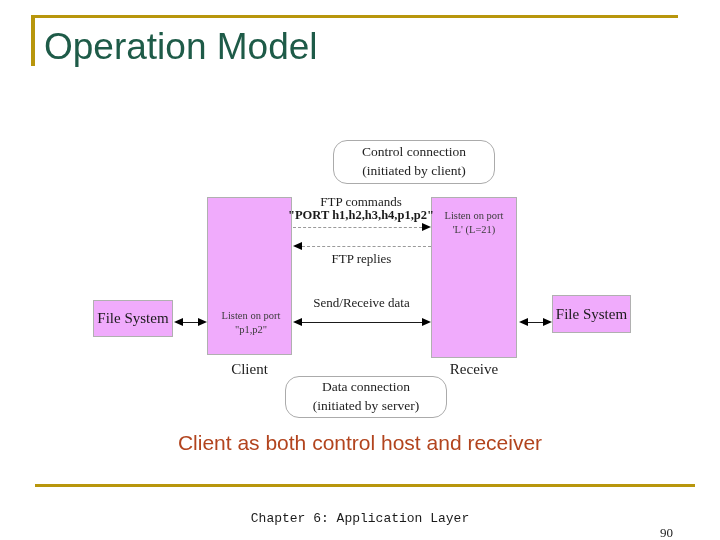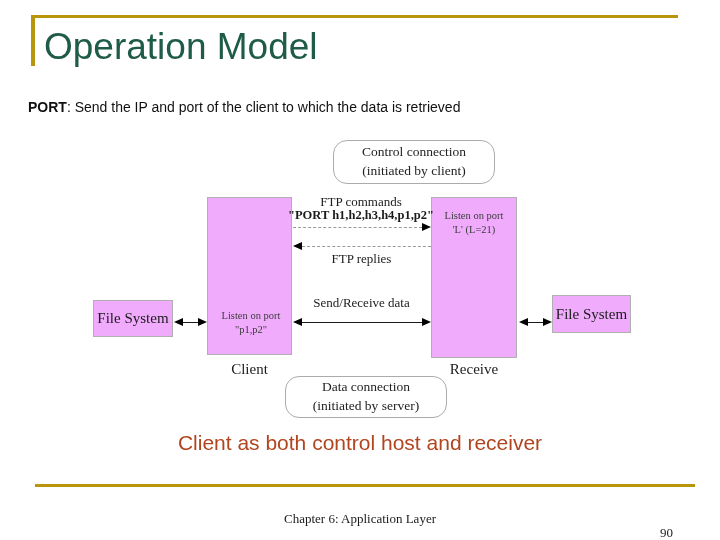--- a/index.html
+++ b/index.html
@@ -10,21 +10,21 @@
   .title-bar{position:absolute;left:31px;top:15px;width:4px;height:51px;background:#B8960C;}
   .footer-line{position:absolute;left:35px;top:484px;width:683px;height:3px;background:#B8960C;}
   
   .title{position:absolute;left:44px;top:26px;margin:0;font-size:37px;font-weight:400;
          color:#1E5B48;letter-spacing:0px;}
   .subtitle{position:absolute;left:28px;top:99px;margin:0;font-size:14px;color:#111;}
   .subtitle .b{font-weight:bold;}
   .caption{position:absolute;left:0;top:431px;width:720px;text-align:center;
            font-size:21px;color:#B2441E;}
   .footer-text{position:absolute;left:0;top:511px;width:720px;text-align:center;
-               font-family:Liberation Serif, serif;font-size:13px;color:#1b1b1b;}
+               font-family:Liberation Mono, monospace;font-size:13px;color:#1b1b1b;}
   .page-number{position:absolute;right:22px;top:511px;font-family:"Liberation Serif",serif;
                font-size:13px;color:#1b1b1b;margin-top:14px;}
   
   .diagram{position:absolute;inset:0;font-family:"Liberation Serif",serif;color:#1b1b1b;}
   .box{position:absolute;background:#f0abfc;border:1px solid #b0b0b0;box-sizing:border-box;}
   .rbox{position:absolute;background:#fff;border:1px solid #ababab;border-radius:14px;
         box-sizing:border-box;display:flex;flex-direction:column;justify-content:center;
         text-align:center;font-size:13.5px;line-height:1.4;color:#222;}
   .client-box{left:207px;top:197px;width:85px;height:158px;}
   .server-box{left:431px;top:197px;width:86px;height:161px;}
@@ -53,21 +53,20 @@
   .ah-l{border-right:9px solid #000;}
 </style>
 </head>
 <body>
 
 <div class="slide">
   <div class="top-line"></div>
   <div class="title-bar"></div>
   <h1 class="title">Operation Model</h1>
 
-  <p class="subtitle"><span class="b">PORT</span><span>: Send the IP and port of the client to which the data is retrieved</span></p>
 
   <div class="diagram">
 
     <div class="rbox control-box">
       <div>Control connection</div>
       <div>(initiated by client)</div>
     </div>
     <div class="rbox data-box">
       <div>Data connection</div>
       <div>(initiated by server)</div>

